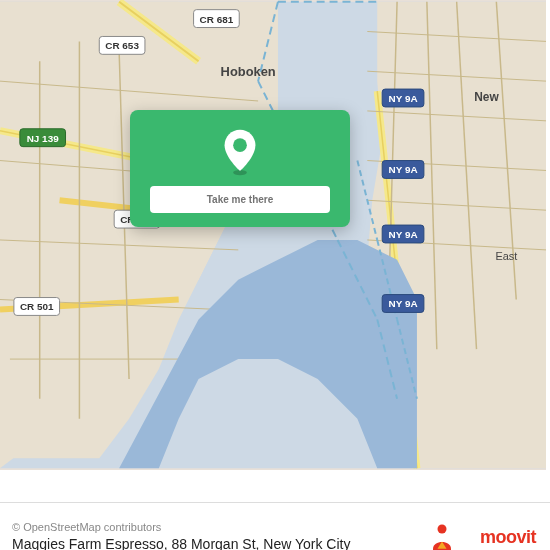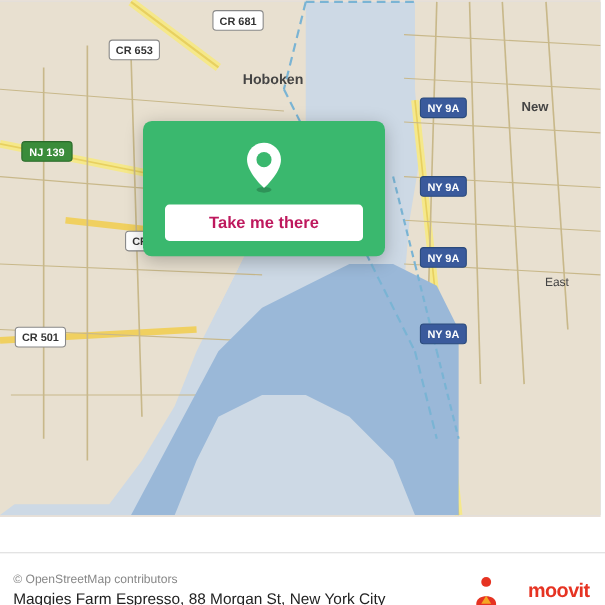--- a/index.html
+++ b/index.html
@@ -43,25 +43,25 @@
     }
 
     #pin-icon {
       width: 48px;
       height: 48px;
       margin-bottom: 10px;
     }
 
     #take-me-there-btn {
       background: white;
-      color: #be185d;
+      color: #737373;
       border: none;
       border-radius: 4px;
       padding: 8px 22px;
-      font-size: 15px;
+      font-size: 10px;
       font-weight: 600;
       cursor: pointer;
       white-space: nowrap;
       width: 100%;
       text-align: center;
     }
 
     #footer {
       width: 550px;
       height: 80px;

